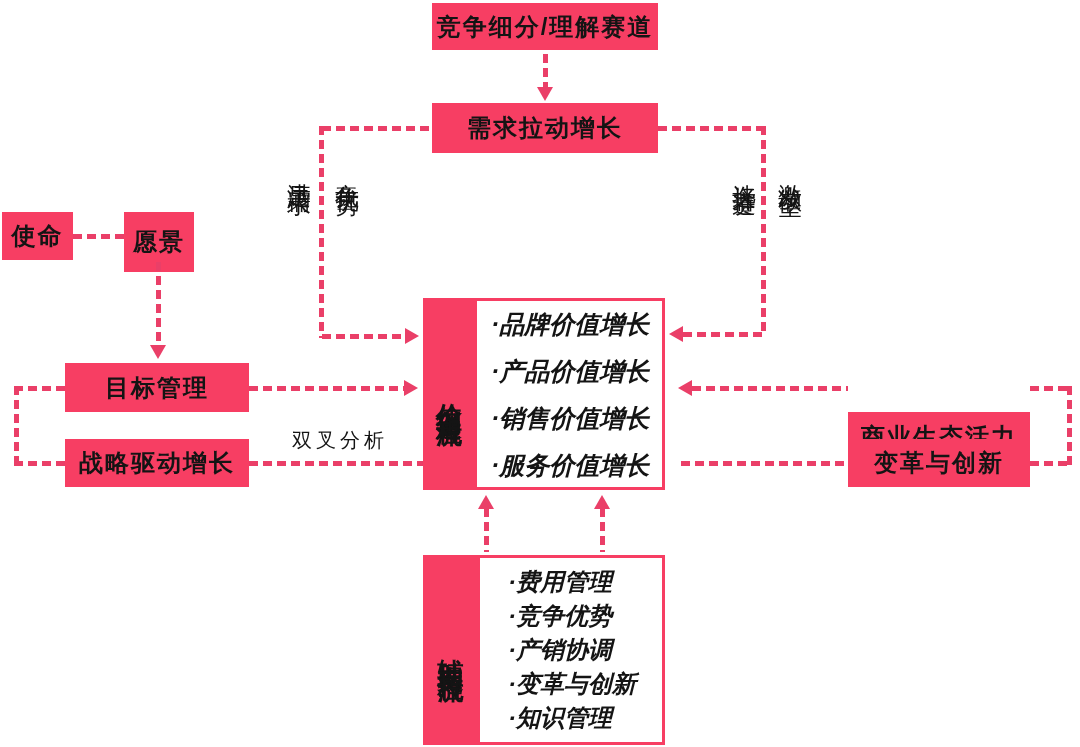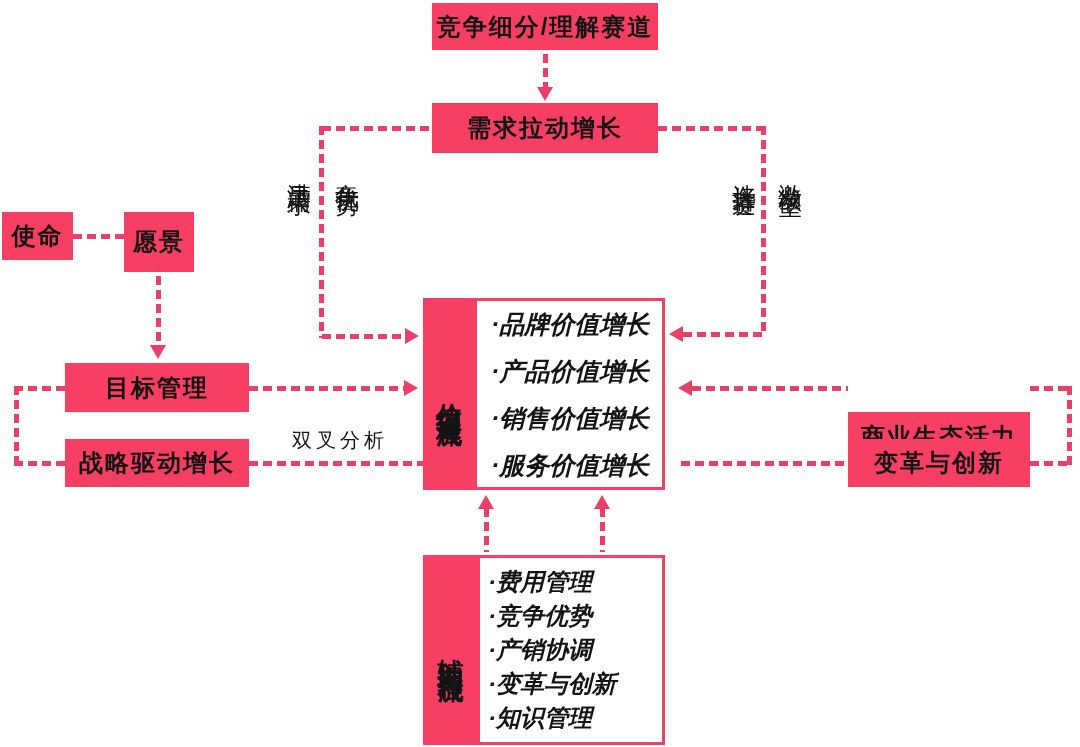--- a/index.html
+++ b/index.html
@@ -93,21 +93,21 @@
     white-space: nowrap;
   }
   .panel ul {
     list-style: none;
     margin: auto 0;
     font-weight: 600;
     white-space: nowrap;
     font-style: italic;
   }
   .panel.value ul { padding-left: 14px; font-size: 25px; line-height: 47px; }
-  .panel.support ul { padding-left: 8px; font-size: 24px; line-height: 34px; }
+  .panel.support ul { padding-left: 28px; font-size: 24px; line-height: 34px; }
 </style>
 </head>
 <body>
 
 <div class="canvas">
 
   <div class="pbox" style="left:432px; top:3px; width:226px; height:47px;">竞争细分/理解赛道</div>
 
   <div class="dash-v" style="left:543px; top:54px; height:34px;"></div>
   <div class="arr down" style="left:537px; top:87px;"></div>

